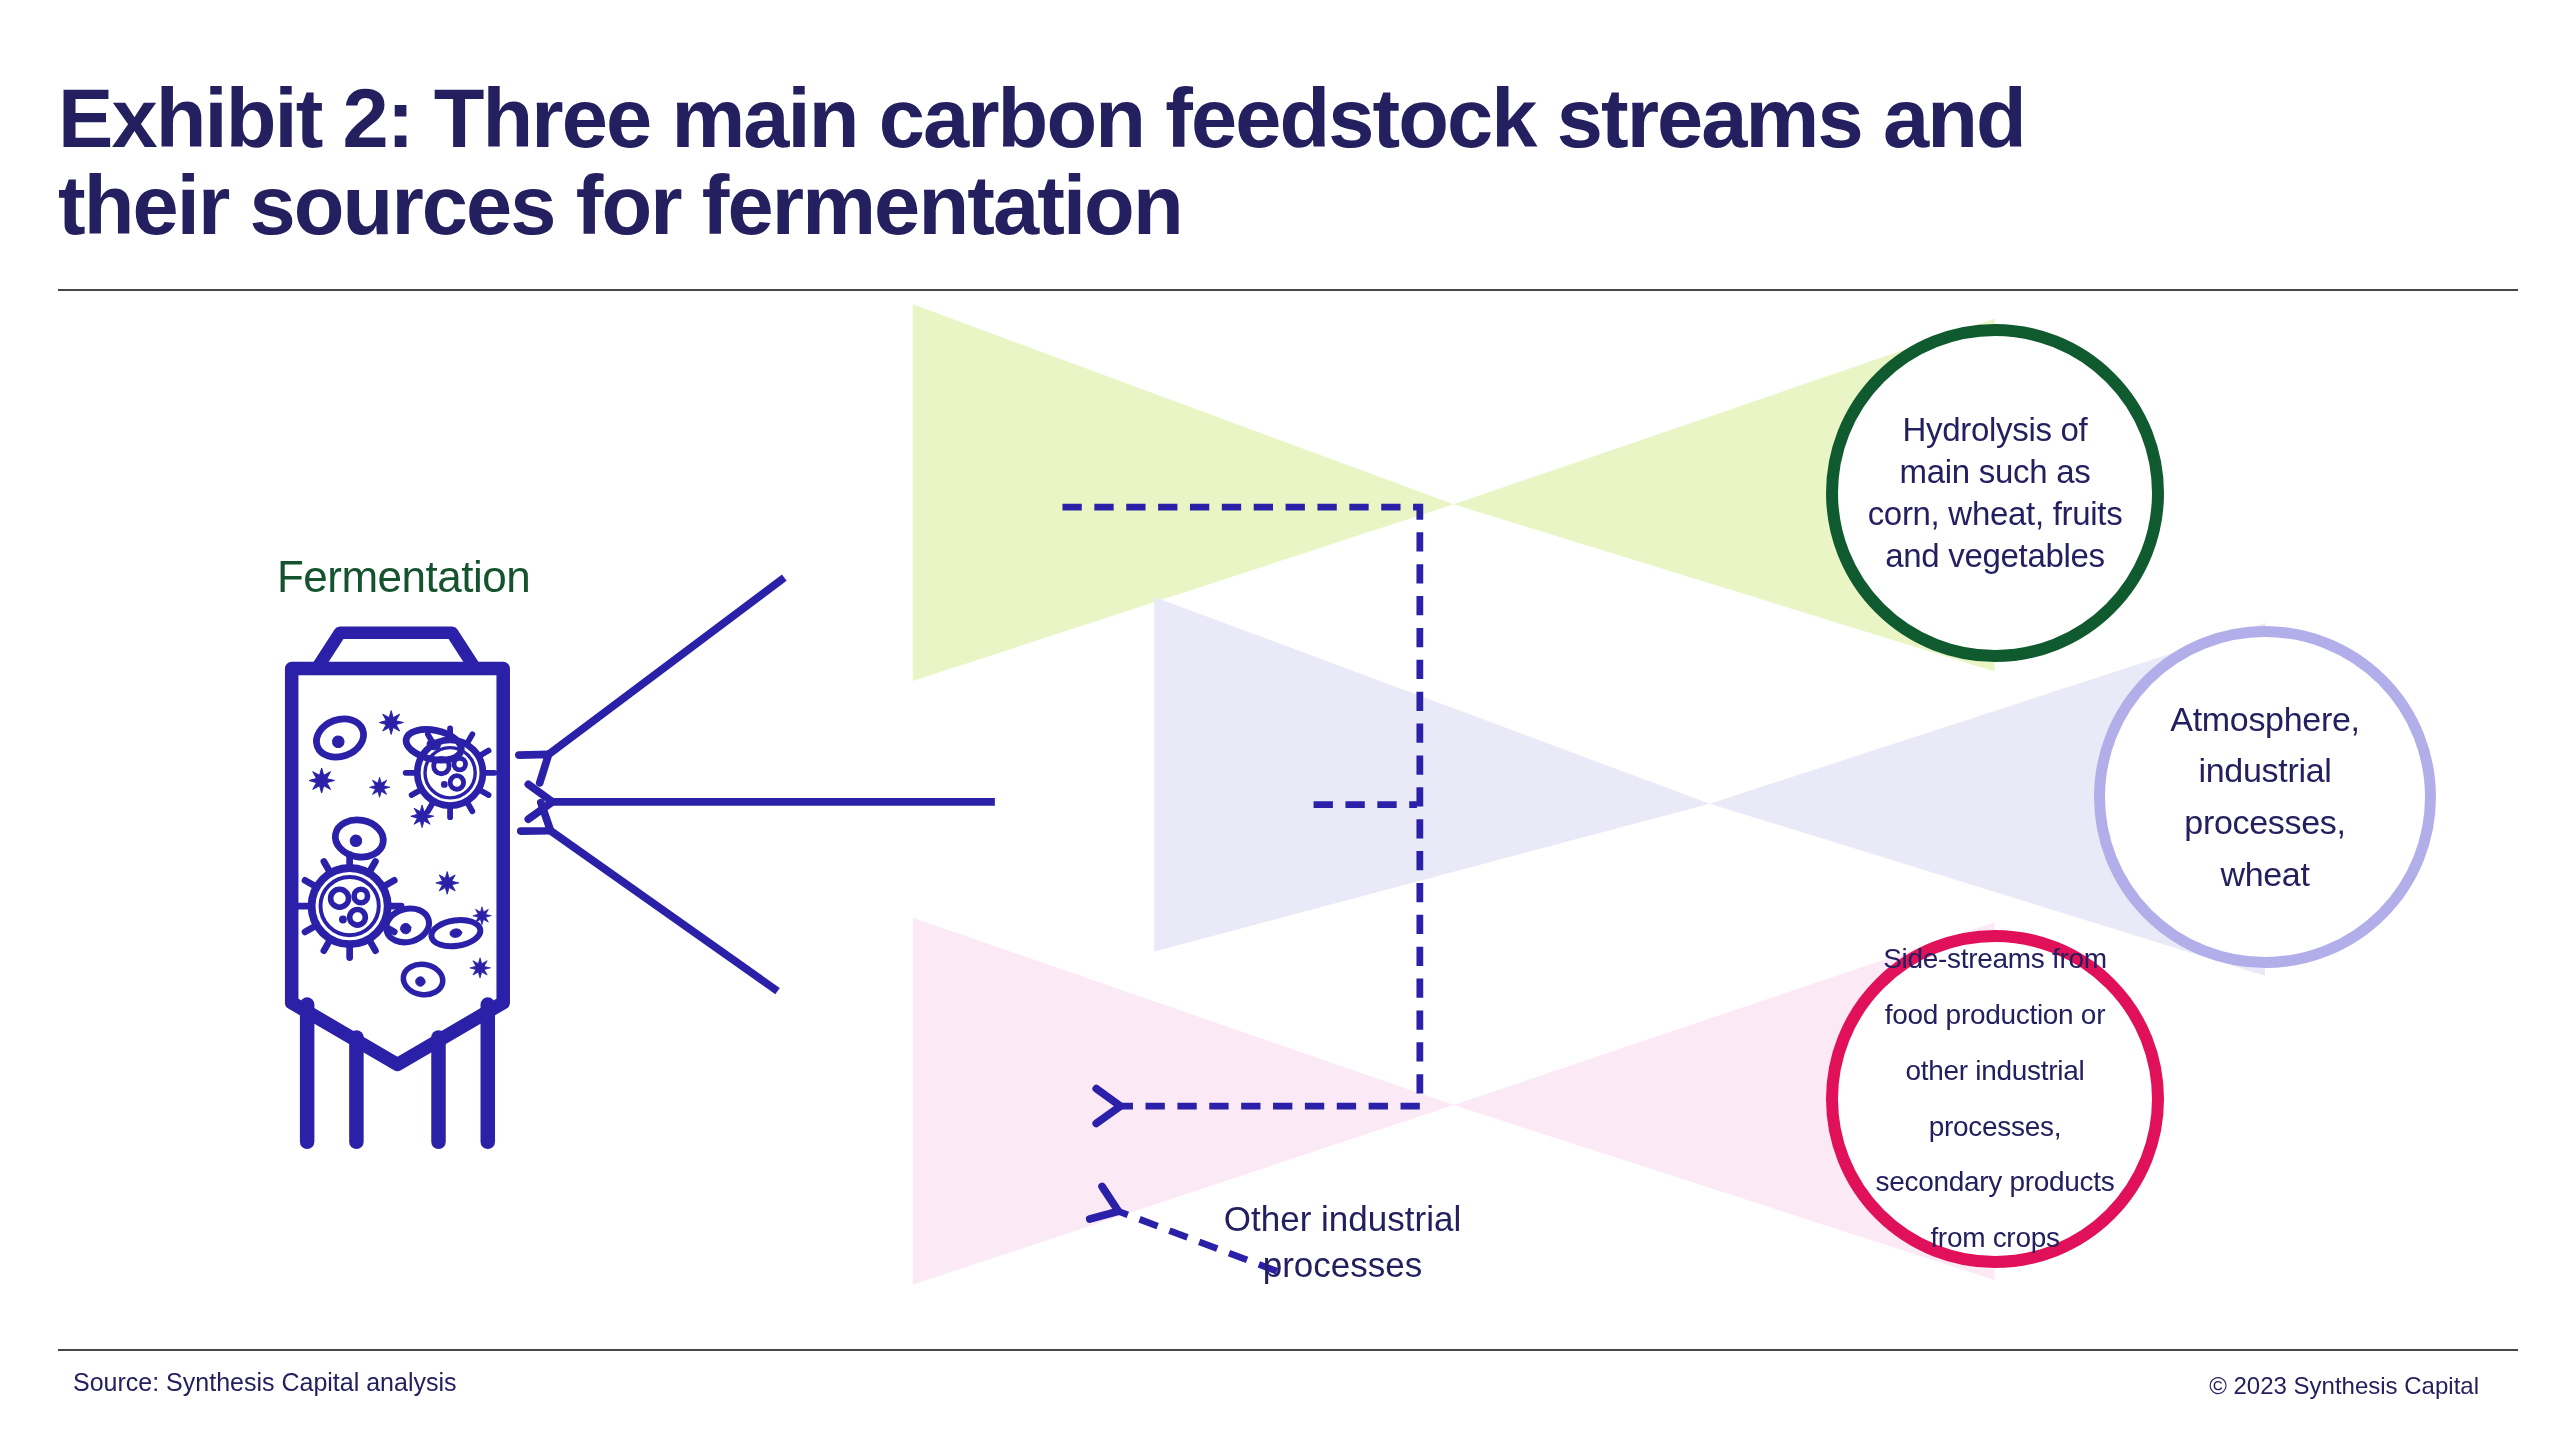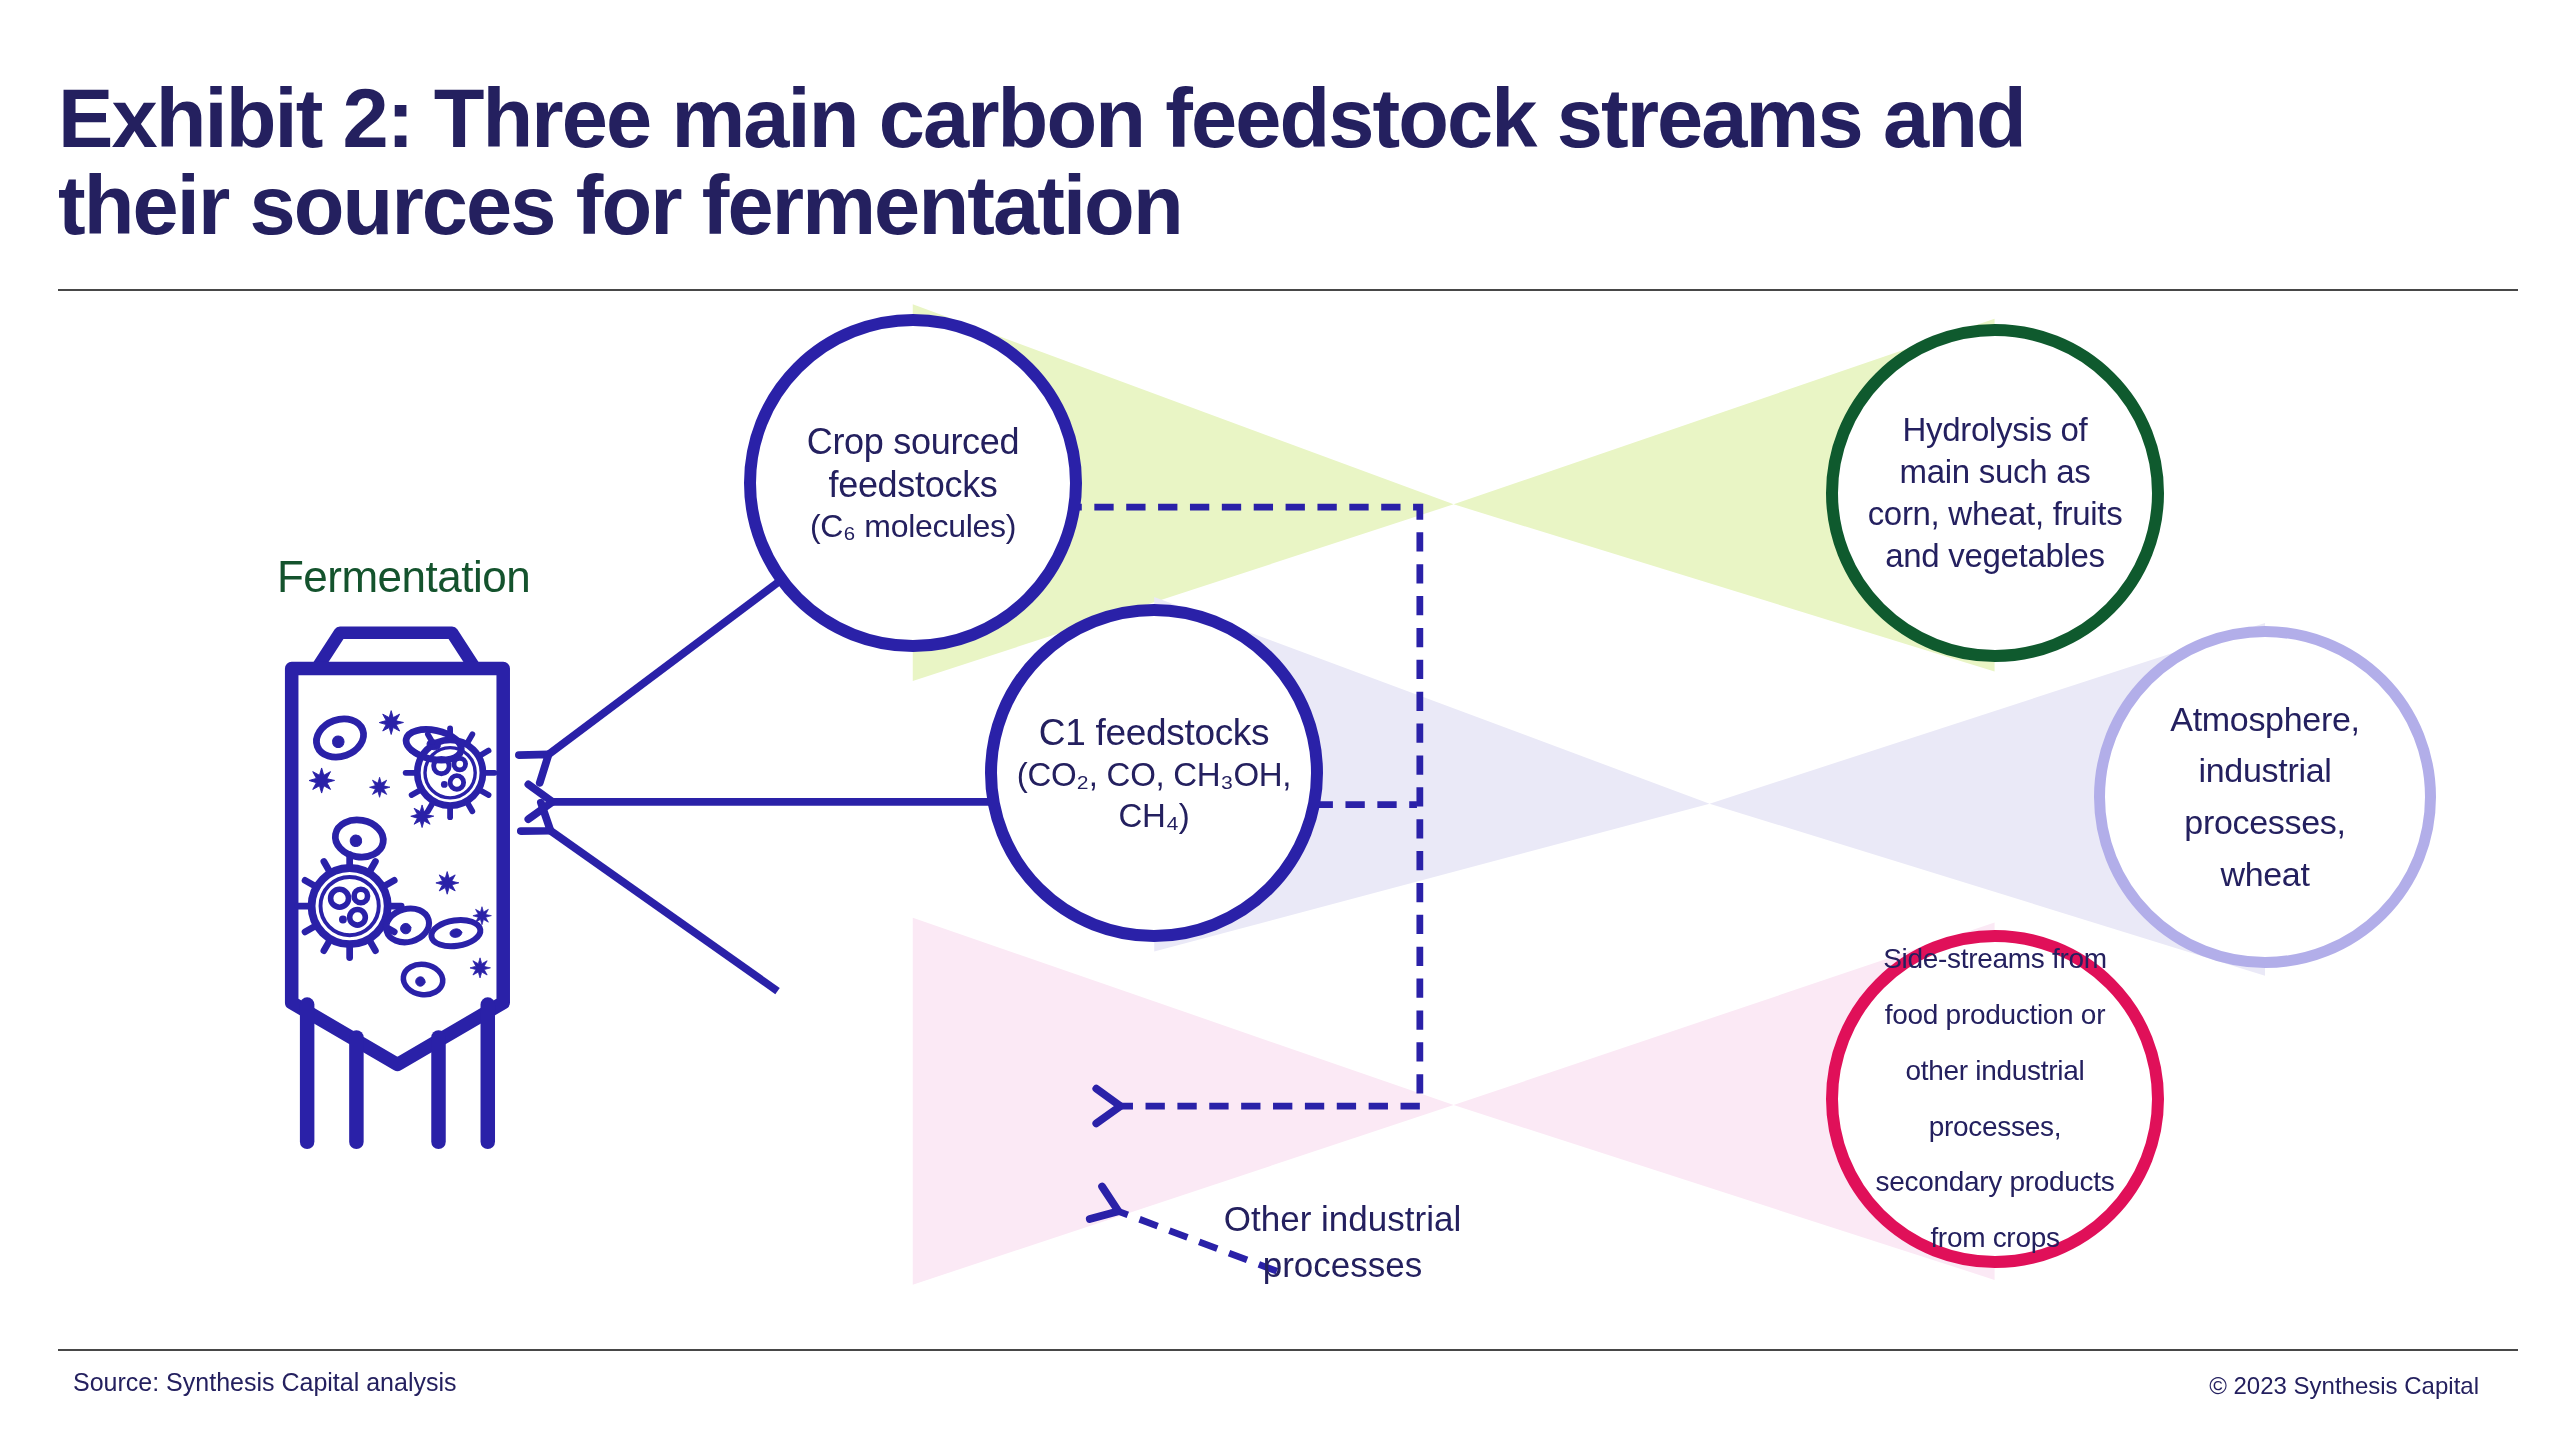--- a/index.html
+++ b/index.html
@@ -141,30 +141,20 @@
   </svg>
 
   <div class="abs title">
     <span>Exhibit 2: Three main carbon feedstock streams and</span>
     <span>their sources for fermentation</span>
   </div>
   <div class="abs rule rule-top"></div>
 
   <div class="abs ferm-label">Fermentation</div>
 
-  <div class="circle c-crop">
-    <span>Crop sourced</span>
-    <span>feedstocks</span>
-    <span class="fsm">(C₆ molecules)</span>
-  </div>
-  <div class="circle c-c1">
-    <span>C1 feedstocks</span>
-    <span class="fsm">(CO₂, CO, CH₃OH,</span>
-    <span class="fsm">CH₄)</span>
-  </div>
 
   <div class="circle c-hydro">
     <span>Hydrolysis of</span>
     <span>main such as</span>
     <span>corn, wheat, fruits</span>
     <span>and vegetables</span>
   </div>
   <div class="circle c-atmos">
     <span>Atmosphere,</span>
     <span>industrial</span>

